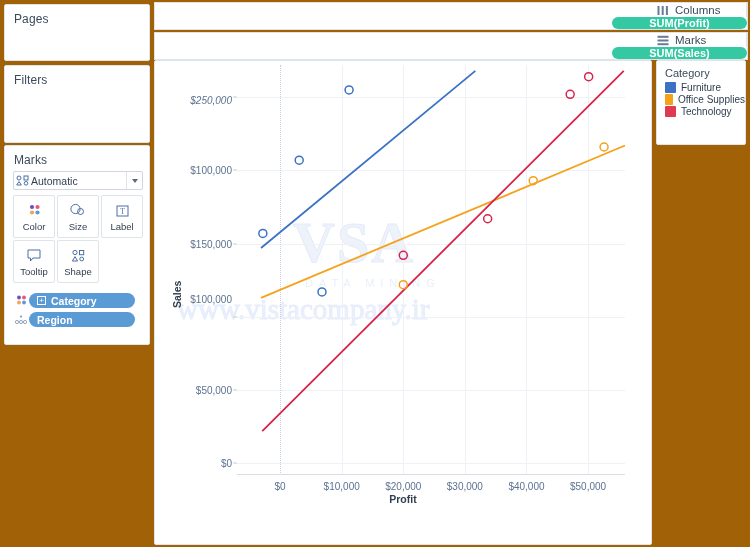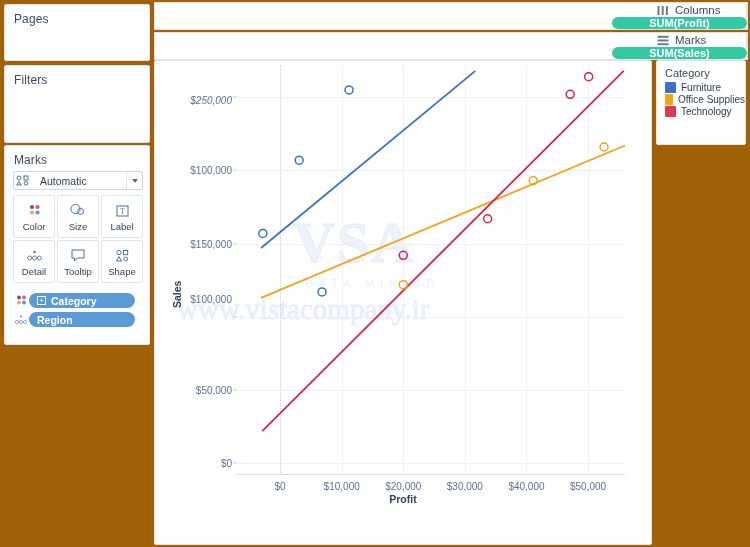--- a/index.html
+++ b/index.html
@@ -37,21 +37,21 @@
   #filters-card{ left: 0px;  top: 63px; width: 146px; height: 78px; }
   #marks-card  { left: 0px;  top: 143px;width: 146px; height: 200px; }
 
   
   .marks-select {
     position: absolute; left: 8px; top: 25px; width: 130px; height: 19px;
     border: 1px solid #cfd6e0; border-radius: 2px; background: #fff;
     display: flex; align-items: center; cursor: pointer;
   }
   .marks-select .msel-label {
-    font-size: 10.5px; color: #2f3e50; margin-left: 10px; flex: 1;
+    font-size: 10.5px; color: #2f3e50; margin-left: 1px; flex: 1;
   }
   .msel-arrow {
     width: 16px; height: 17px; border-left: 1px solid #dfe3ea;
     display: flex; align-items: center; justify-content: center;
   }
   .msel-arrow i {
     width: 0; height: 0; border-left: 3.5px solid transparent;
     border-right: 3.5px solid transparent; border-top: 4px solid #5a6a7d;
     display:block;
   }
@@ -235,31 +235,20 @@
         <div class="mark-btn">
           <span class="mb-icon">
             <svg width="15" height="14" viewBox="0 0 15 14">
               <rect x="2" y="2" width="11" height="10" fill="none" stroke="#4a6fa5" stroke-width="1"></rect>
               <text x="7.5" y="9.8" font-size="7.5" fill="#4a6fa5" text-anchor="middle" font-family="Liberation Serif, serif">T</text>
             </svg>
           </span>
           <span class="mb-label">Label</span>
         </div>
 
-        <div class="mark-btn">
-          <span class="mb-icon">
-            <svg width="17" height="14" viewBox="0 0 17 14">
-              <circle cx="8.5" cy="3" r="1.3" fill="#6a7b95"></circle>
-              <circle cx="3.6" cy="9" r="2" fill="none" stroke="#6a7b95" stroke-width="1"></circle>
-              <circle cx="8.5" cy="9" r="2" fill="none" stroke="#6a7b95" stroke-width="1"></circle>
-              <circle cx="13.4" cy="9" r="2" fill="none" stroke="#6a7b95" stroke-width="1"></circle>
-            </svg>
-          </span>
-          <span class="mb-label">Detail</span>
-        </div>
 
         <div class="mark-btn">
           <span class="mb-icon">
             <svg width="16" height="15" viewBox="0 0 16 15">
               <path d="M2 2 H14 V10 H7 L4.5 13 V10 H2 Z" fill="none" stroke="#4a6fa5" stroke-width="1"></path>
             </svg>
           </span>
           <span class="mb-label">Tooltip</span>
         </div>
 

